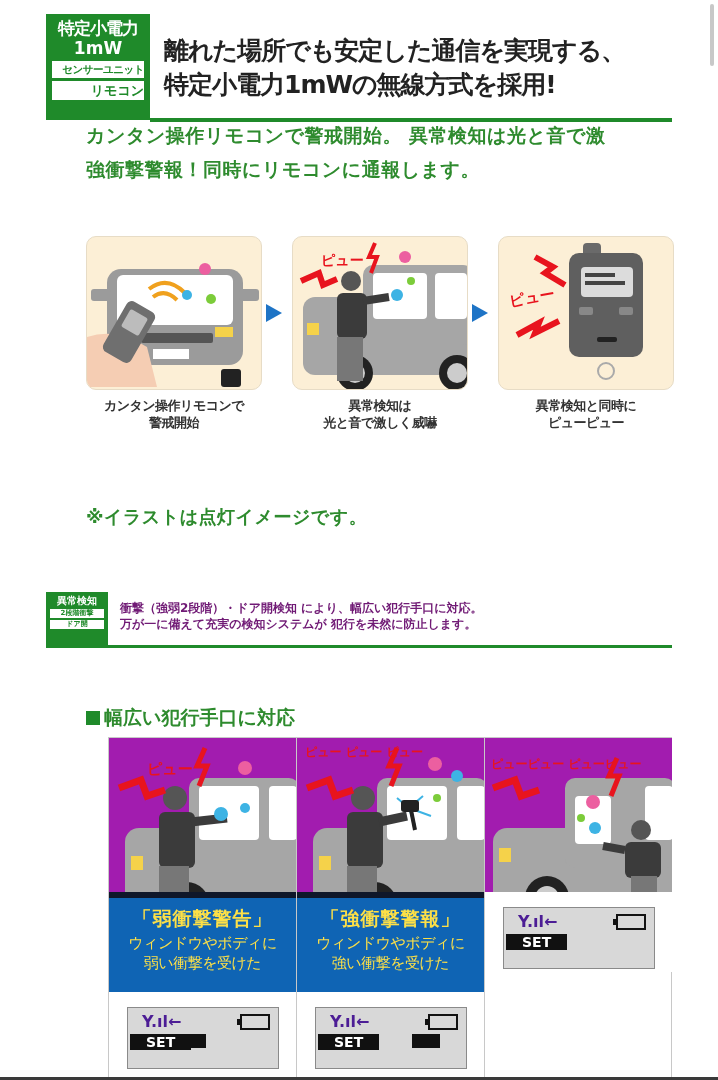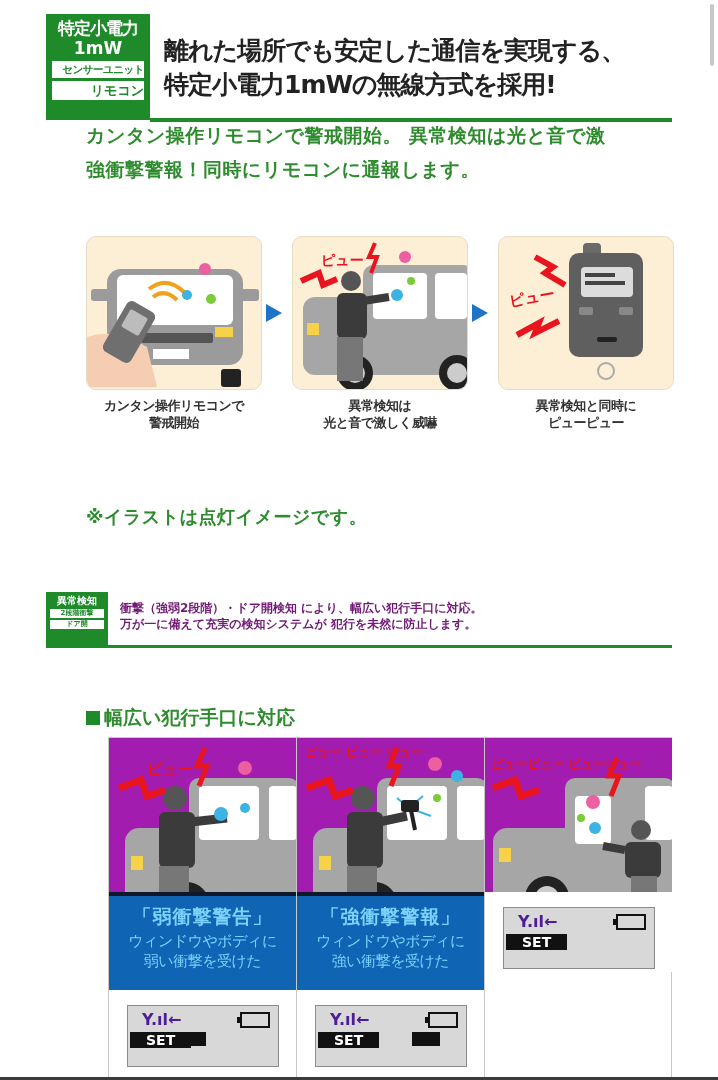--- a/index.html
+++ b/index.html
@@ -52,21 +52,21 @@
   .banner2 .underline { position:absolute; left:62px; right:0; bottom:0; height:3px; background:#1f8a2a; }
 
   .subhead { position:absolute; left:86px; top:705px; color:#2e8b2e; font-weight:bold; font-size:19px; }
   .subhead .sq { display:inline-block; width:14px; height:14px; background:#1f8a2a; margin-right:4px; vertical-align:-1px; }
 
   
   .grid { position:absolute; left:108px; top:737px; width:562px; height:360px; border:1px solid #c8c8c8; display:flex; }
   .col { width:187px; border-right:1px solid #c8c8c8; position:relative; }
   .col:last-child { border-right:none; }
   .col .scene { height:154px; background:#a21caf; position:relative; overflow:hidden; }
-  .col .band { height:94px; background:#0f64b4; color:#7dd3fc; text-align:center; border-top:4px solid #0f172a; }
+  .col .band { height:94px; background:#0f64b4; color:#fde047; text-align:center; border-top:6px solid #0f172a; }
   .col .band .ttl { font-weight:bold; font-size:19px; line-height:24px; padding-top:8px; letter-spacing:1px; }
   .col .band .desc { font-size:15px; line-height:20px; margin-top:3px; letter-spacing:-0.5px; }
   .col .lower { background:#fff; height:80px; position:relative; }
   .lcd { position:absolute; left:18px; top:15px; width:150px; height:60px; background:#d8d8d8; border:1px solid #8a8a8a; }
   .lcd .sig { position:absolute; left:14px; top:4px; font-weight:bold; font-size:16px; color:#4c1d95; }
   .lcd .bat { position:absolute; right:8px; top:6px; width:26px; height:12px; border:2px solid #111; }
   .lcd .bat::before { content:""; position:absolute; left:-5px; top:3px; width:3px; height:6px; background:#111; }
   .lcd .set { position:absolute; left:2px; top:26px; background:#111; color:#fff; font-weight:bold; font-size:14px; padding:0 16px; }
   .lcd .sym { position:absolute; top:26px; width:28px; height:14px; background:#111; }
 

